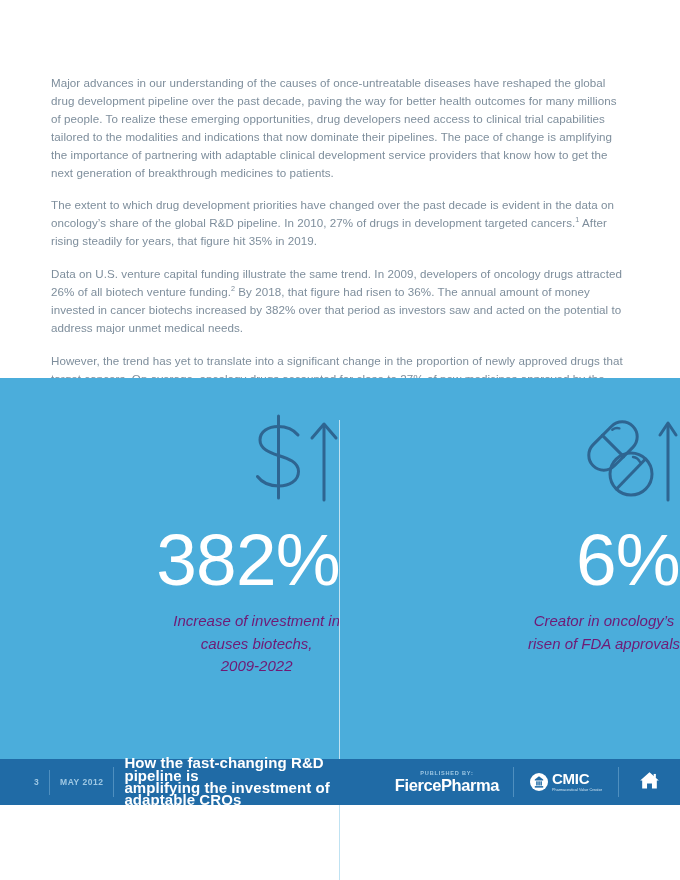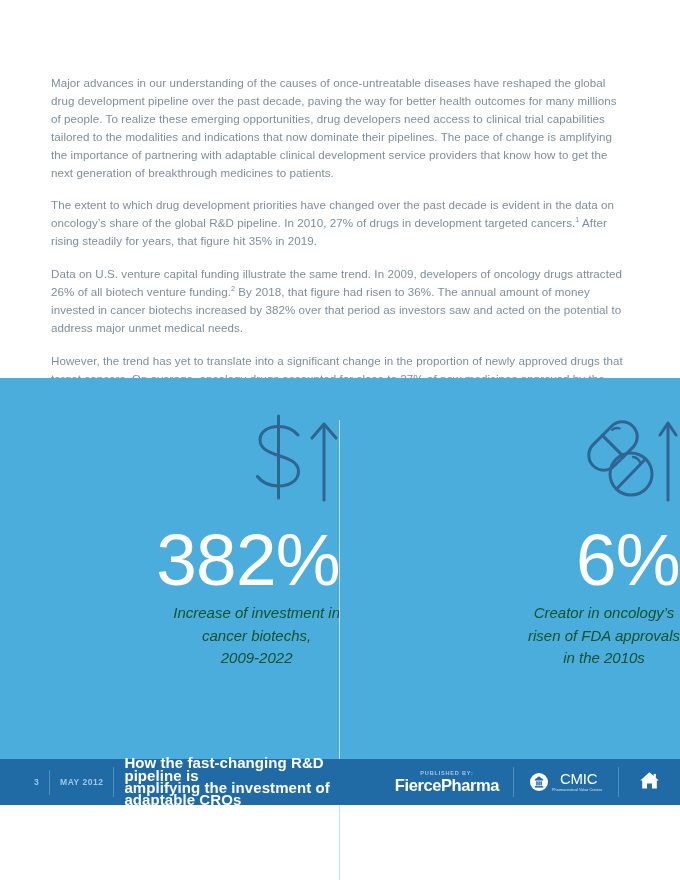--- a/index.html
+++ b/index.html
@@ -69,26 +69,26 @@
   .stat-value {
     color: #ffffff;
     font-size: 73px;
     font-weight: 300;
     line-height: 1;
     margin-top: 16px;
     letter-spacing: -0.01em;
     font-family: "Liberation Sans", sans-serif;
   }
   .stat-caption {
-    color: #14532d;
+    color: #701a75;
     font-size: 15px;
     font-style: italic;
     line-height: 22.5px;
     text-align: center;
-    margin-top: 6px;
+    margin-top: 14px;
     font-weight: 400;
   }
   .band-divider {
     position: absolute;
     left: 339px;
     top: 42px;
     width: 1px;
     height: 705px;
     max-height: 704px;
     background: #bfe2f2;
@@ -170,24 +170,23 @@
     flex: 0 0 auto;
   }
   .cmic-text {
     display: flex;
     flex-direction: column;
     justify-content: center;
   }
   .cmic-name {
     color: #ffffff;
     font-size: 15px;
-    font-weight: 400;
+    font-weight: 700;
     letter-spacing: -0.02em;
     line-height: 1;
-    margin-left: 8px;
   }
   .cmic-tag {
     color: #cfe4f2;
     font-size: 3.7px;
     letter-spacing: 0.01em;
     line-height: 1.3;
     margin-top: 1.5px;
     transform: scale(1, 1);
     white-space: nowrap;
   }
@@ -227,21 +226,21 @@
           <line x1="32.5" y1="8" x2="32.5" y2="90" stroke="#2E6591" stroke-width="3" stroke-linecap="round"></line>
 
           <line x1="78" y1="92" x2="78" y2="18" stroke="#2E6591" stroke-width="3" stroke-linecap="round"></line>
 
           <path d="M66 30 L78 16 L90 30" stroke="#2E6591" stroke-width="3" stroke-linecap="round" stroke-linejoin="round" fill="none"></path>
         </svg>
       </div>
       <div class="stat-value">382%</div>
       <div class="stat-caption">
         <div>Increase of investment in</div>
-        <div>cancer biotechs,</div>
+        <div>causes biotechs,</div>
         <div>2009-2022</div>
       </div>
     </div>
 
     <div class="stat-col">
       <div class="stat-icon">
         <svg width="112" height="98" viewBox="0 0 112 98" fill="none" xmlns="http://www.w3.org/2000/svg" aria-hidden="true">
           <g stroke="#2E6591" stroke-width="3" fill="none" stroke-linecap="round" stroke-linejoin="round">
 
             <g transform="rotate(-45 45 38)">
@@ -257,21 +256,20 @@
             <line x1="100" y1="92" x2="100" y2="17"></line>
 
             <path d="M92 27 L100 15 L108 27"></path>
           </g>
         </svg>
       </div>
       <div class="stat-value">6%</div>
       <div class="stat-caption">
         <div>Creator in oncology’s</div>
         <div>risen of FDA approvals</div>
-        <div>in the 2010s</div>
       </div>
     </div>
   </div>
 
   <div class="footer">
 
     <span class="f-page">3</span>
 
     <span class="f-sep"></span>
 

